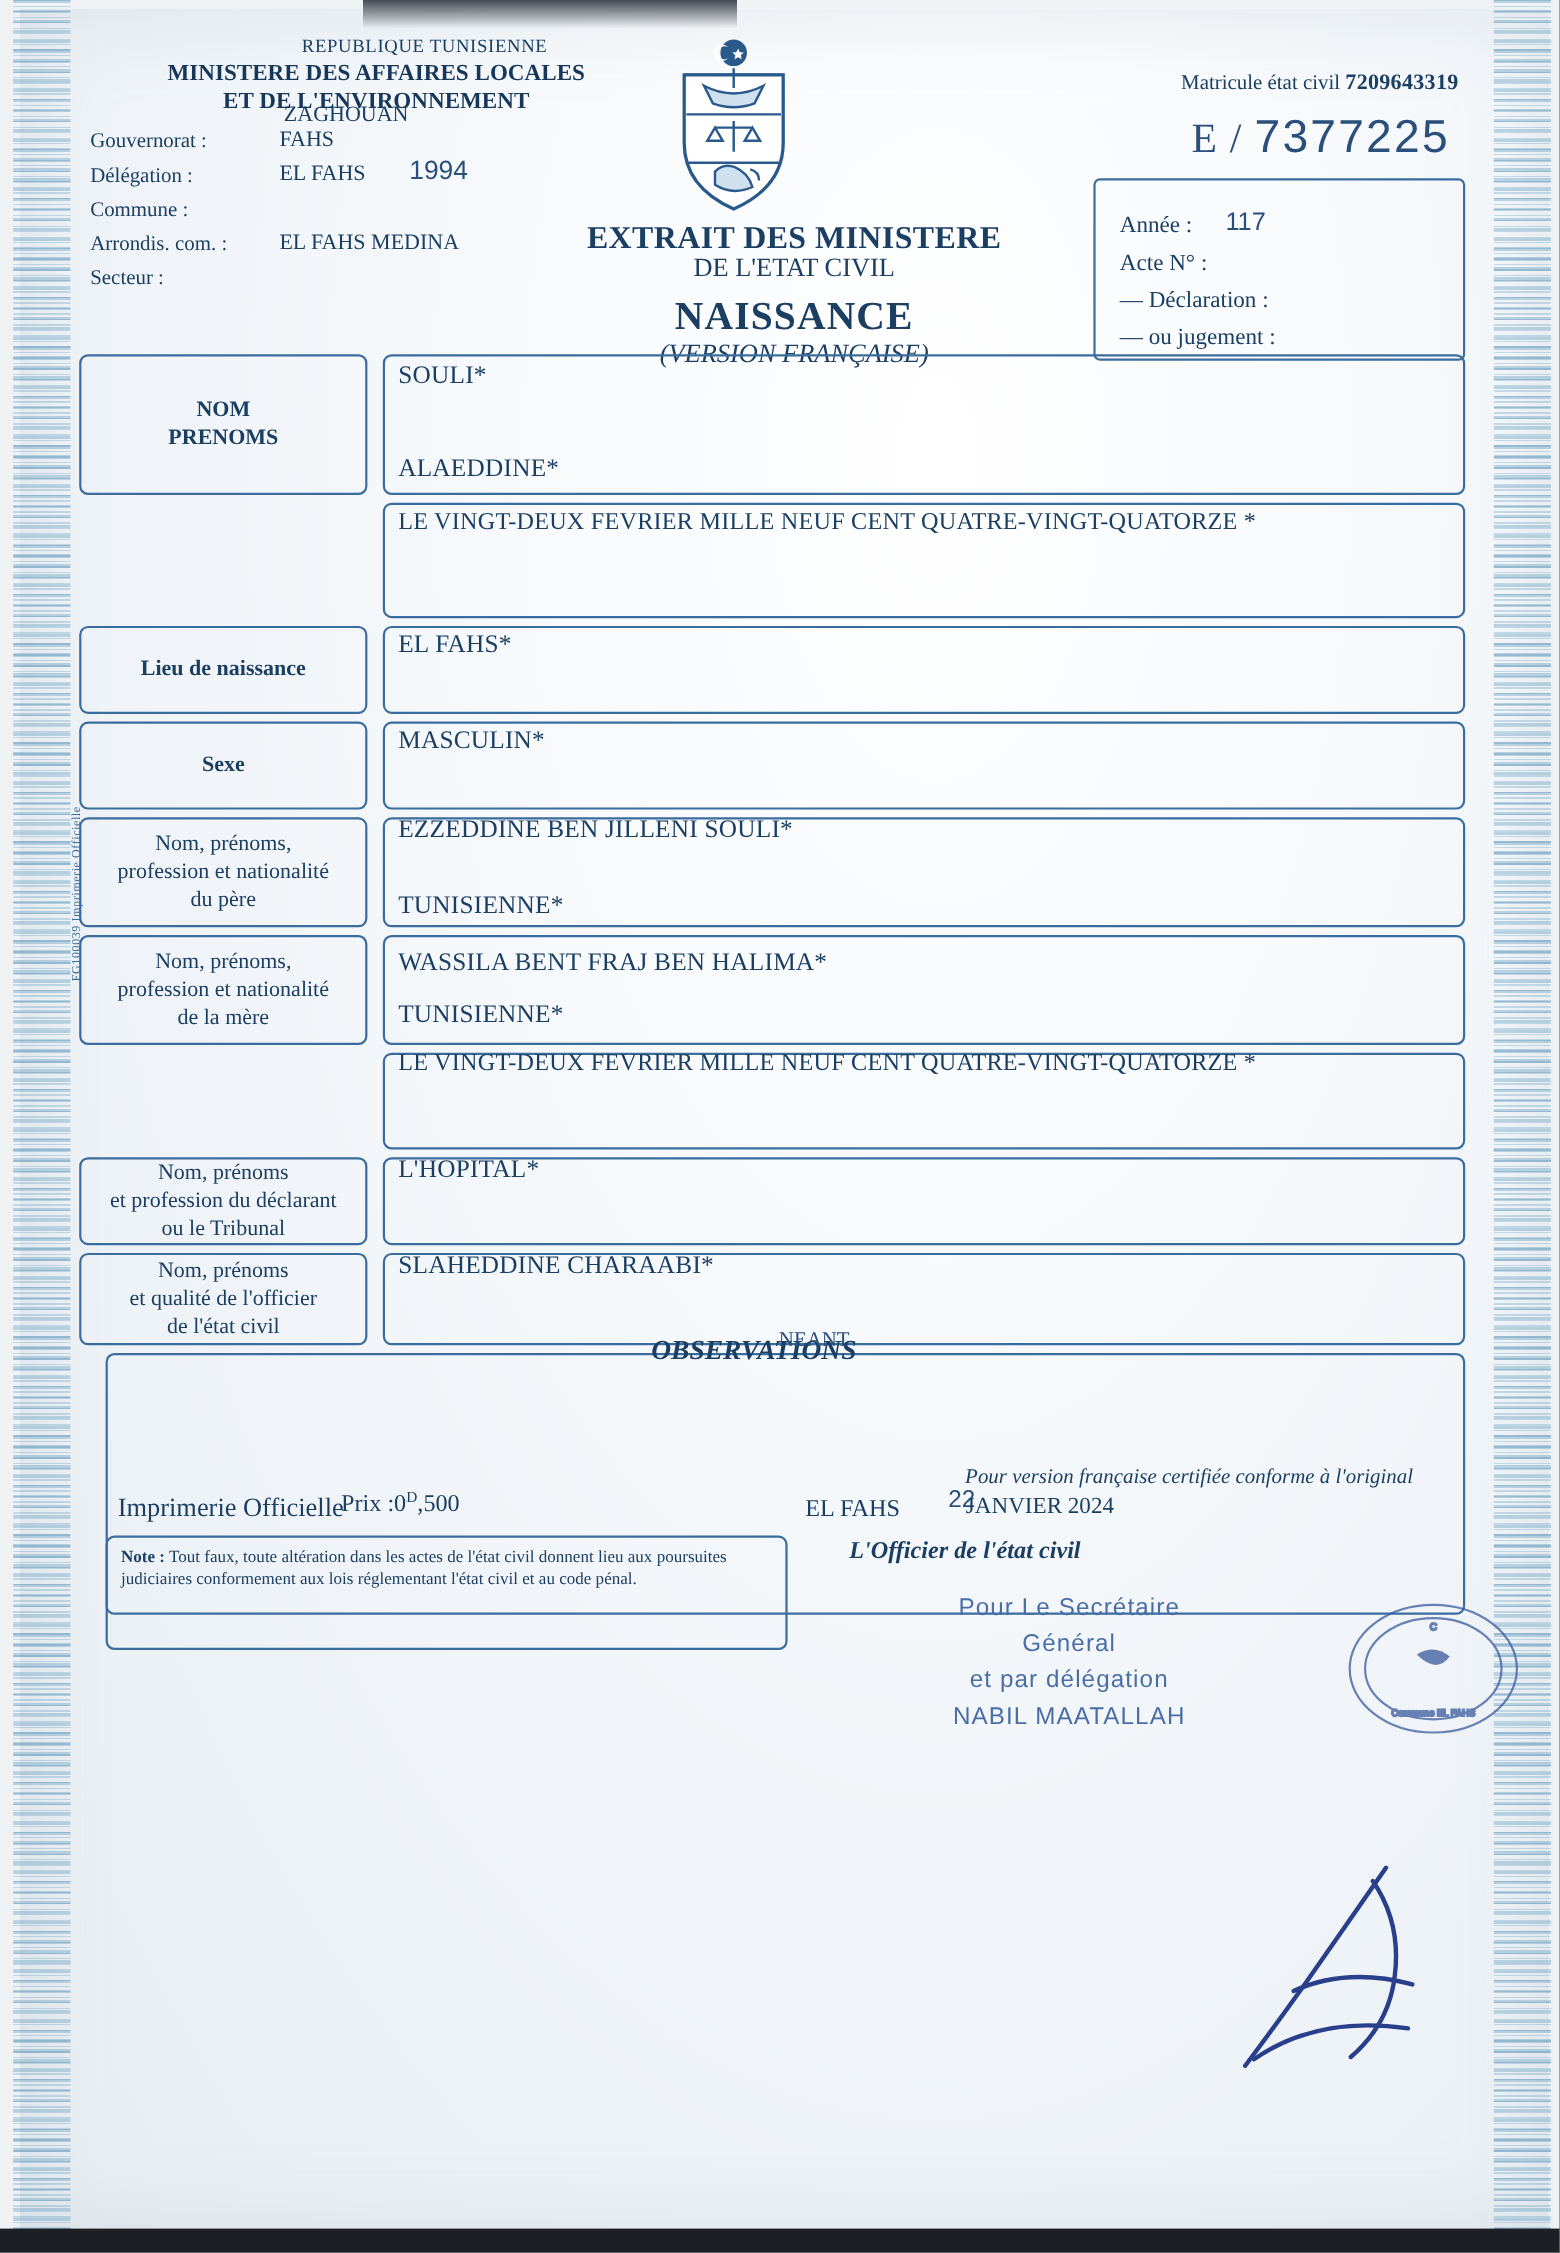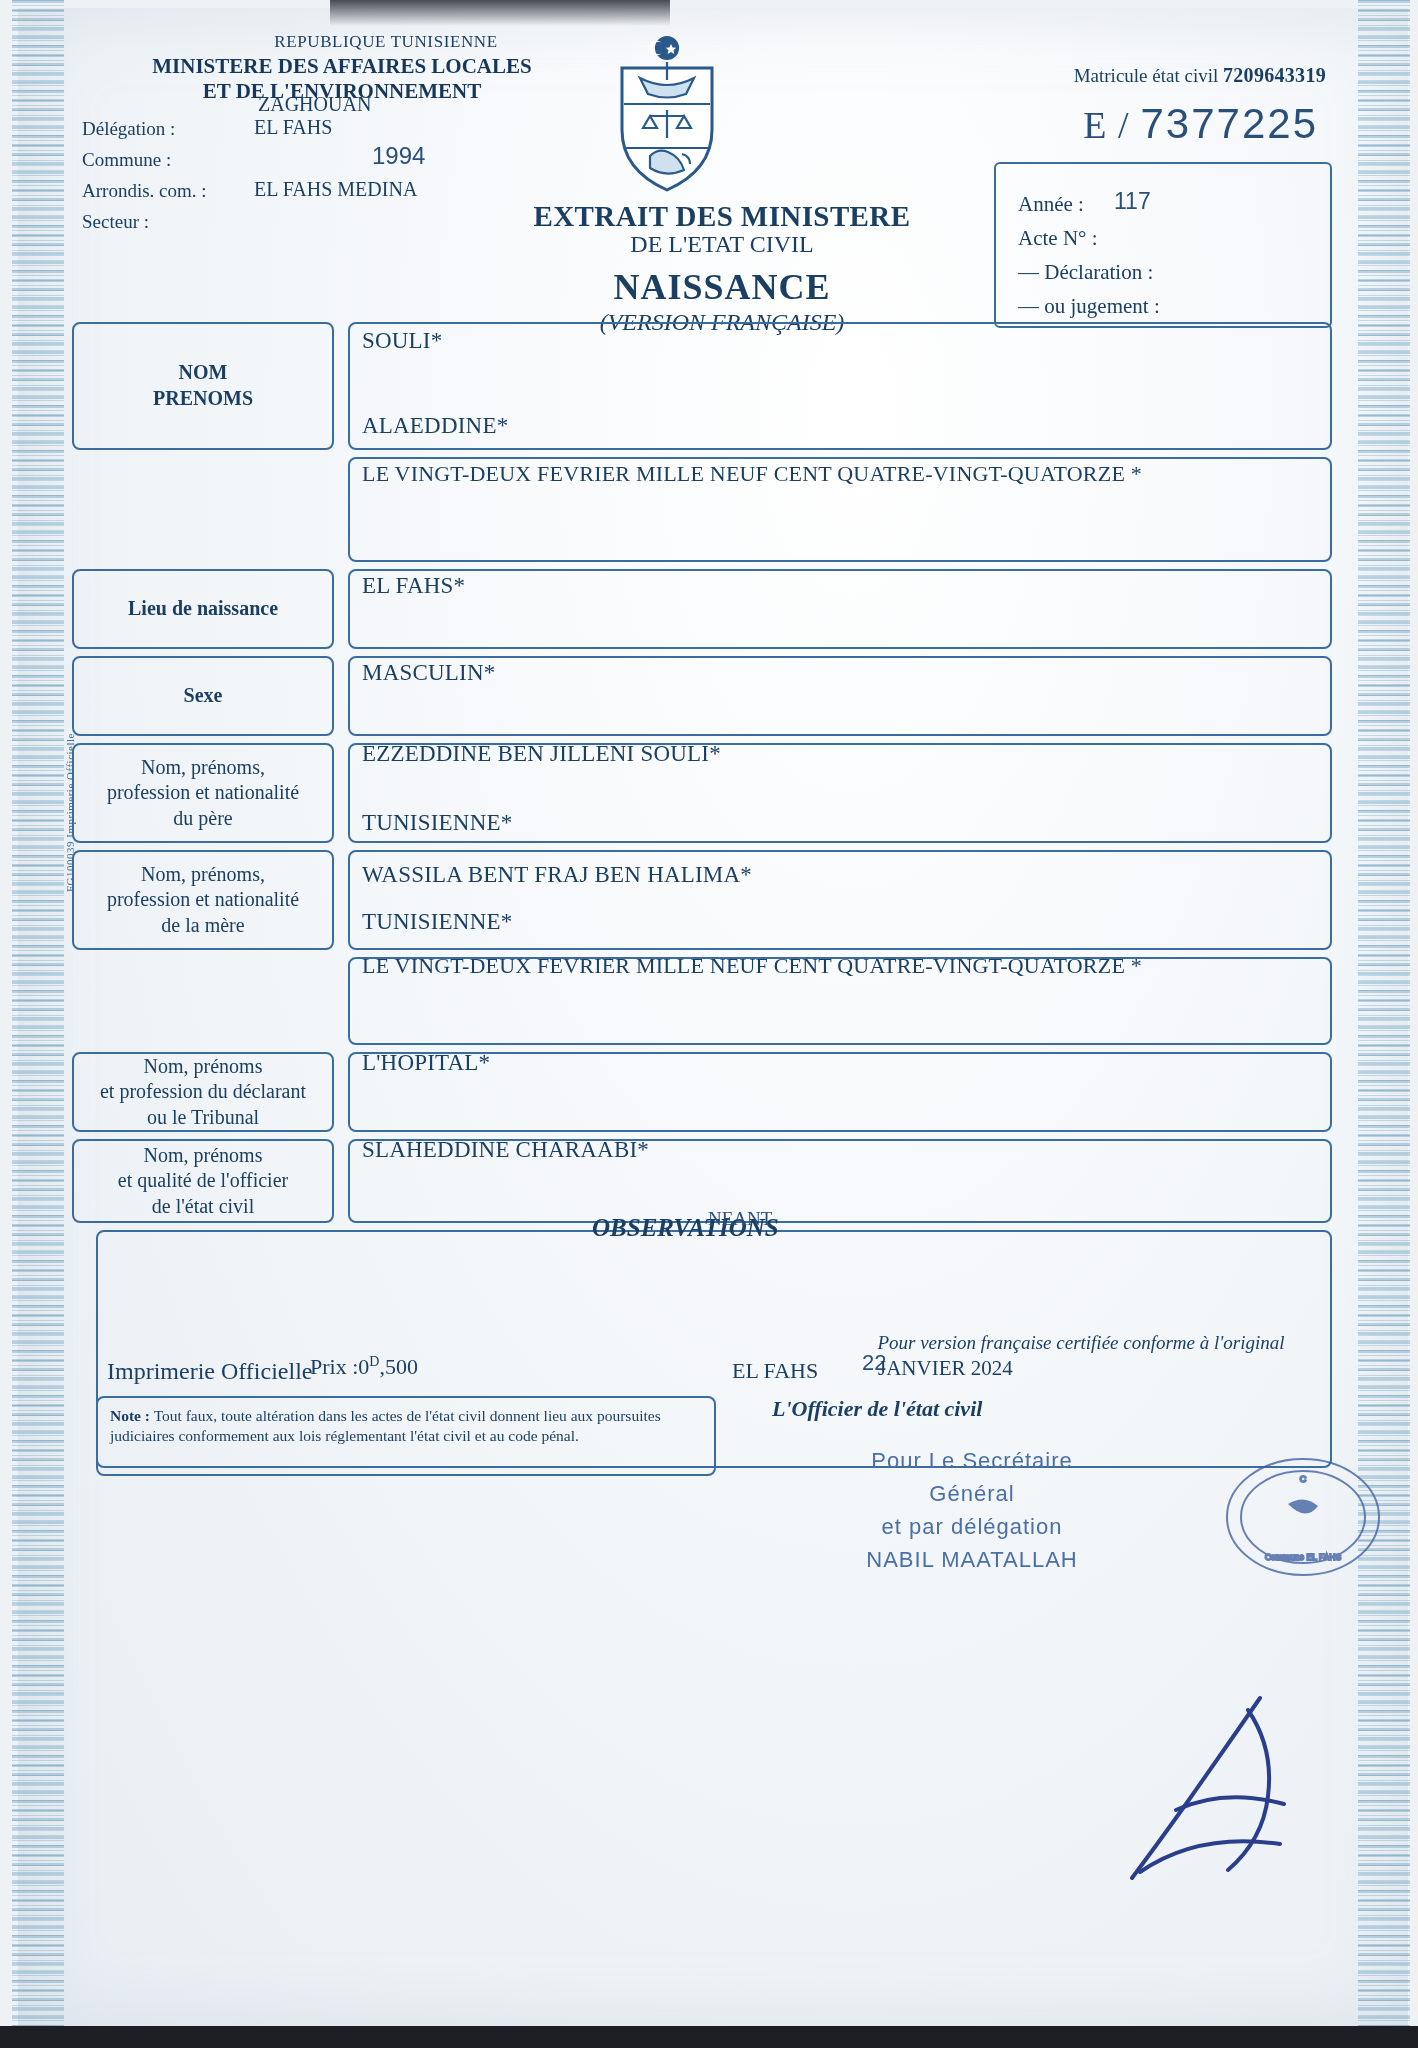--- a/index.html
+++ b/index.html
@@ -114,21 +114,21 @@
   .obslab2{
     position:absolute;left:636px;top:-22px;font-size:19px;color:#2a4f7a;
   }
 
   
   .foot{position:absolute;left:0;top:1310px;width:1260px;}
   .imprimerie{position:absolute;left:24px;top:26px;font-size:24px;padding-left:11px;}
   .prix{position:absolute;left:238px;top:22px;font-size:22px;}
   .prix sup{font-size:14px;}
   .note{
-    position:absolute;left:24px;top:64px;width:620px;height:80px;
+    position:absolute;left:24px;top:64px;width:620px;height:104px;
     border:2px solid #3a6d9e;border-radius:8px;box-sizing:border-box;
     padding:8px 12px;font-size:15.5px;line-height:1.28;
   }
   .note b{font-weight:bold;}
   .certif{position:absolute;right:16px;top:0px;width:470px;text-align:center;font-style:italic;font-size:19px;}
   .place{position:absolute;left:660px;top:26px;font-size:22px;}
   .placedate{position:absolute;left:806px;top:24px;font-size:21px;}
   .handday{position:absolute;left:790px;top:18px;font-family:"Liberation Sans",sans-serif;font-size:22px;color:#2a4f7a;}
   .officier{position:absolute;left:700px;top:64px;font-style:italic;font-weight:bold;font-size:22px;}
   .sig{position:absolute;left:690px;top:112px;width:420px;font-family:"Liberation Sans",sans-serif;font-size:22px;line-height:1.5;color:#4a6ea6;text-align:center;letter-spacing:1px;}
@@ -159,20 +159,24 @@
 
     <div class="hdr">
       <div class="republic">REPUBLIQUE TUNISIENNE</div>
       <div class="ministry">
         <div>MINISTERE DES AFFAIRES LOCALES</div>
         <div>ET DE L'ENVIRONNEMENT</div>
       </div>
 
       <div class="left-fields">
         <div class="zagh">ZAGHOUAN</div>
+        <div class="lf-row">
+          <span class="lf-lab">Gouvernorat :</span>
+          <span class="lf-val">FAHS</span>
+        </div>
         <div class="lf-row">
           <span class="lf-lab">Délégation :</span>
           <span class="lf-val">EL FAHS</span>
         </div>
         <div class="lf-row">
           <span class="lf-lab">Commune :</span>
           <span class="lf-val"></span>
         </div>
         <div class="lf-row">
           <span class="lf-lab">Arrondis. com. :</span>

